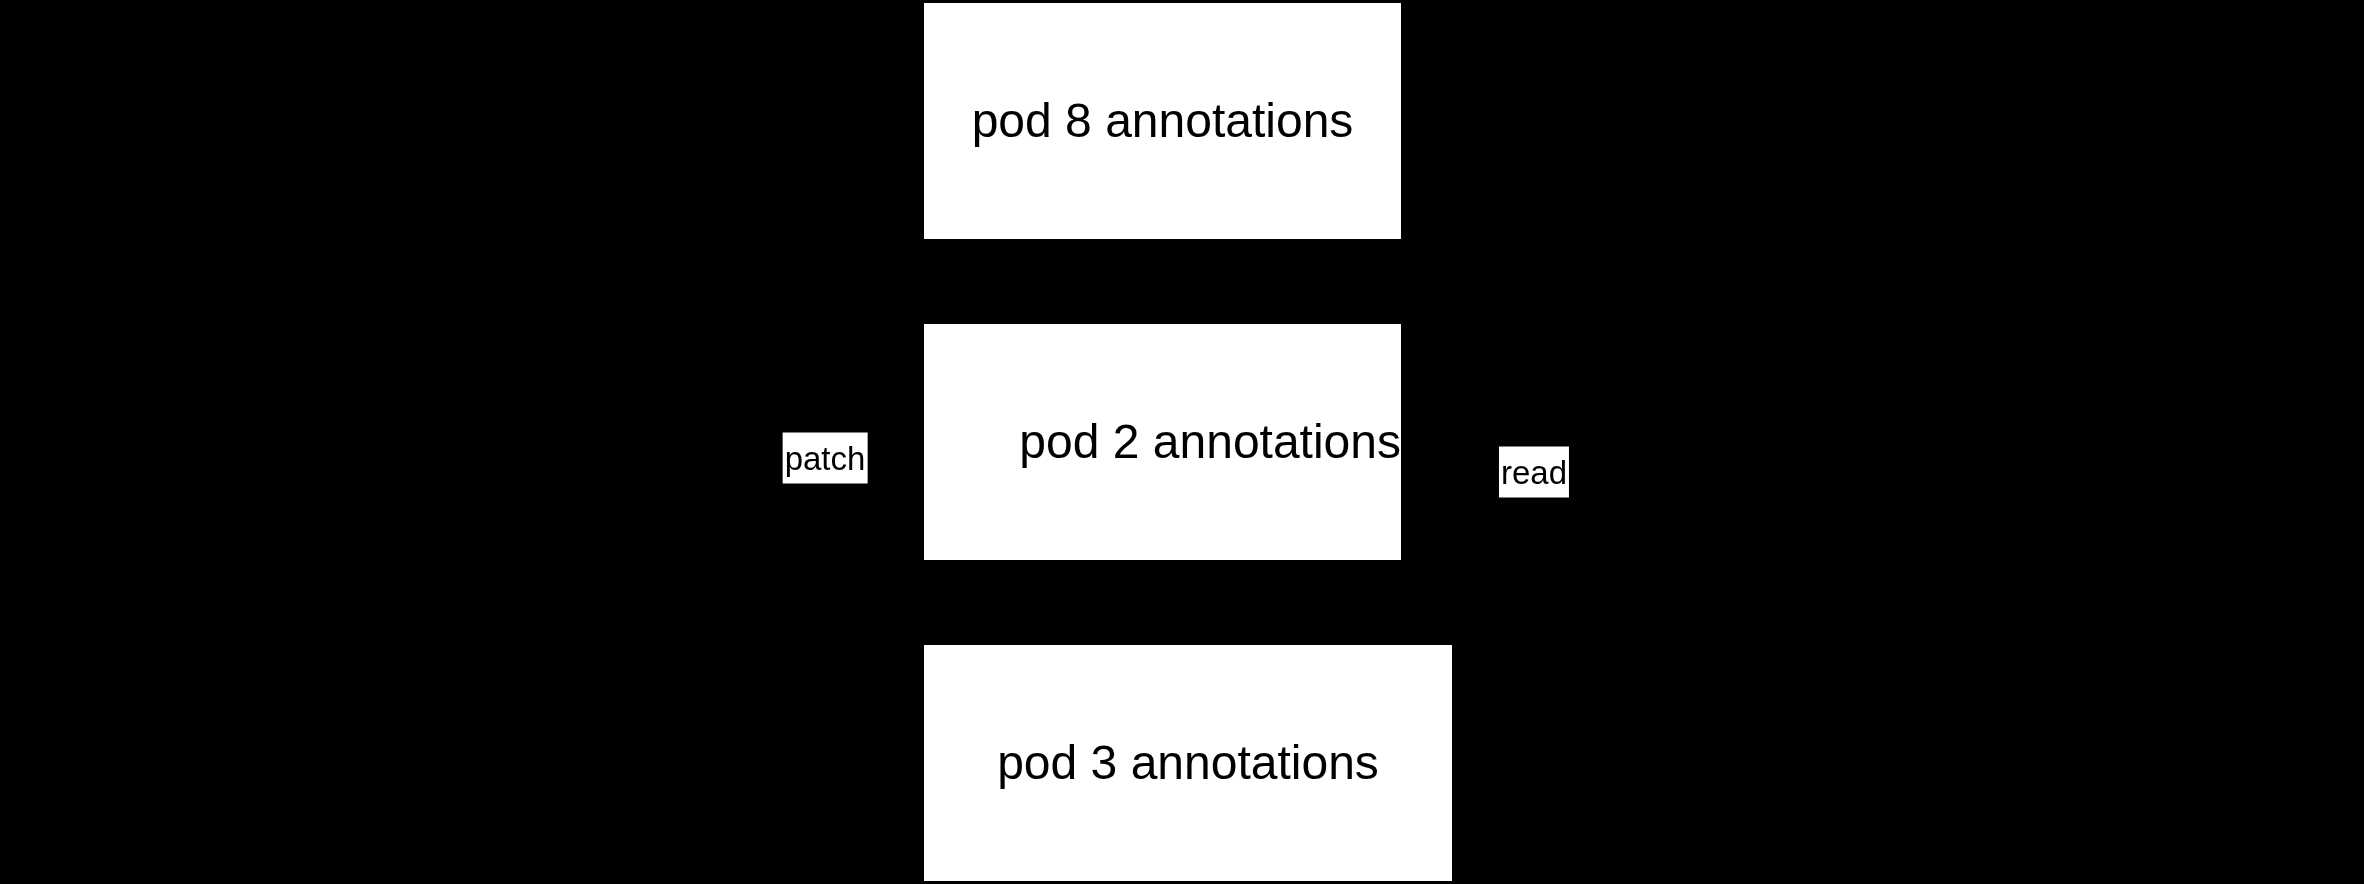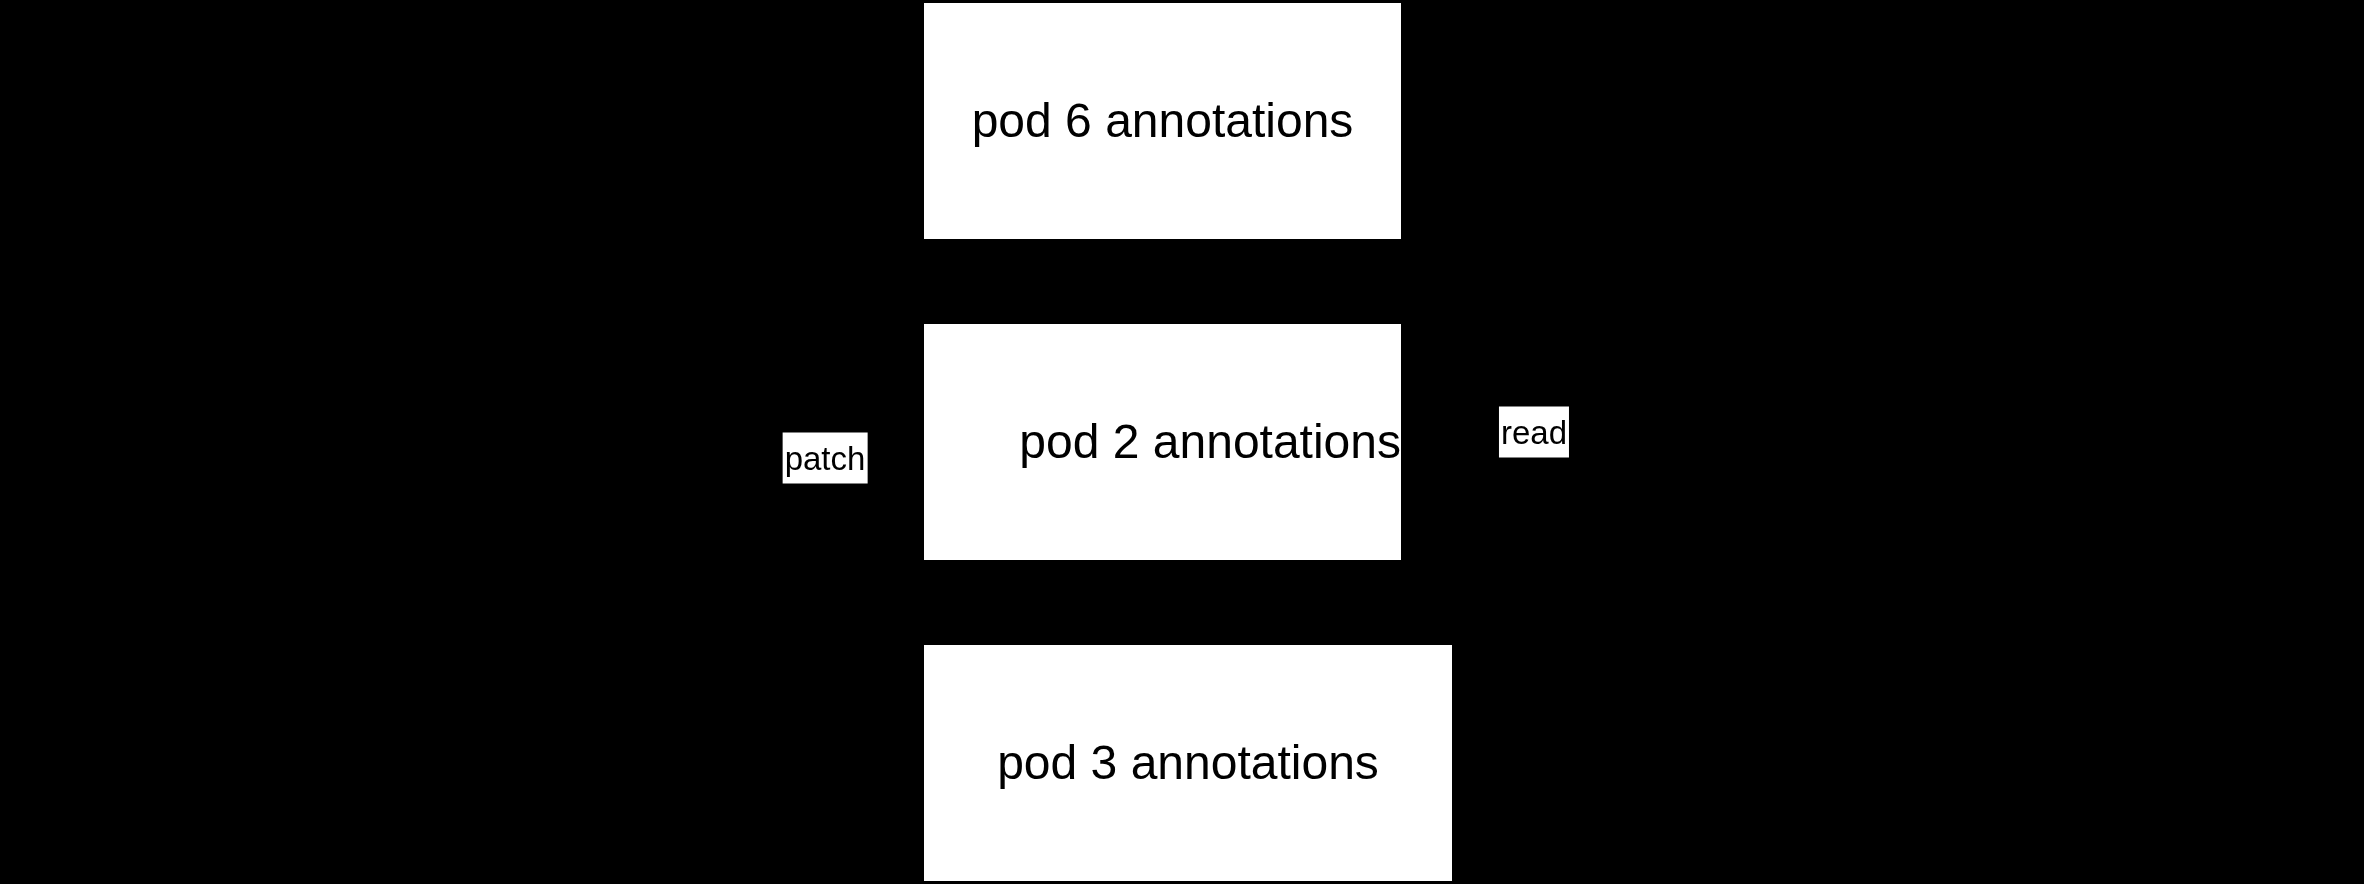--- a/index.html
+++ b/index.html
@@ -35,30 +35,30 @@
     position: absolute;
     transform: translate(-50%, -50%);
     background: #ffffff;
     color: #000000;
     font-size: 33px;
     line-height: 51px;
     padding: 0 2px;
     white-space: nowrap;
   }
   .edge-label-patch { left: 825px;  top: 458px; }
-  .edge-label-read  { left: 1534px; top: 432px; }
+  .edge-label-read  { left: 1534px; top: 472px; }
 </style>
 </head>
 <body>
 
 <div id="canvas">
 
 
   <div class="node node-pod1">
-    <span>pod 6 annotations</span>
+    <span>pod 8 annotations</span>
   </div>
 
   <div class="node node-pod2">
     <span>pod 2 annotations</span>
   </div>
 
   <div class="node node-pod3">
     <span>pod 3 annotations</span>
   </div>
 

